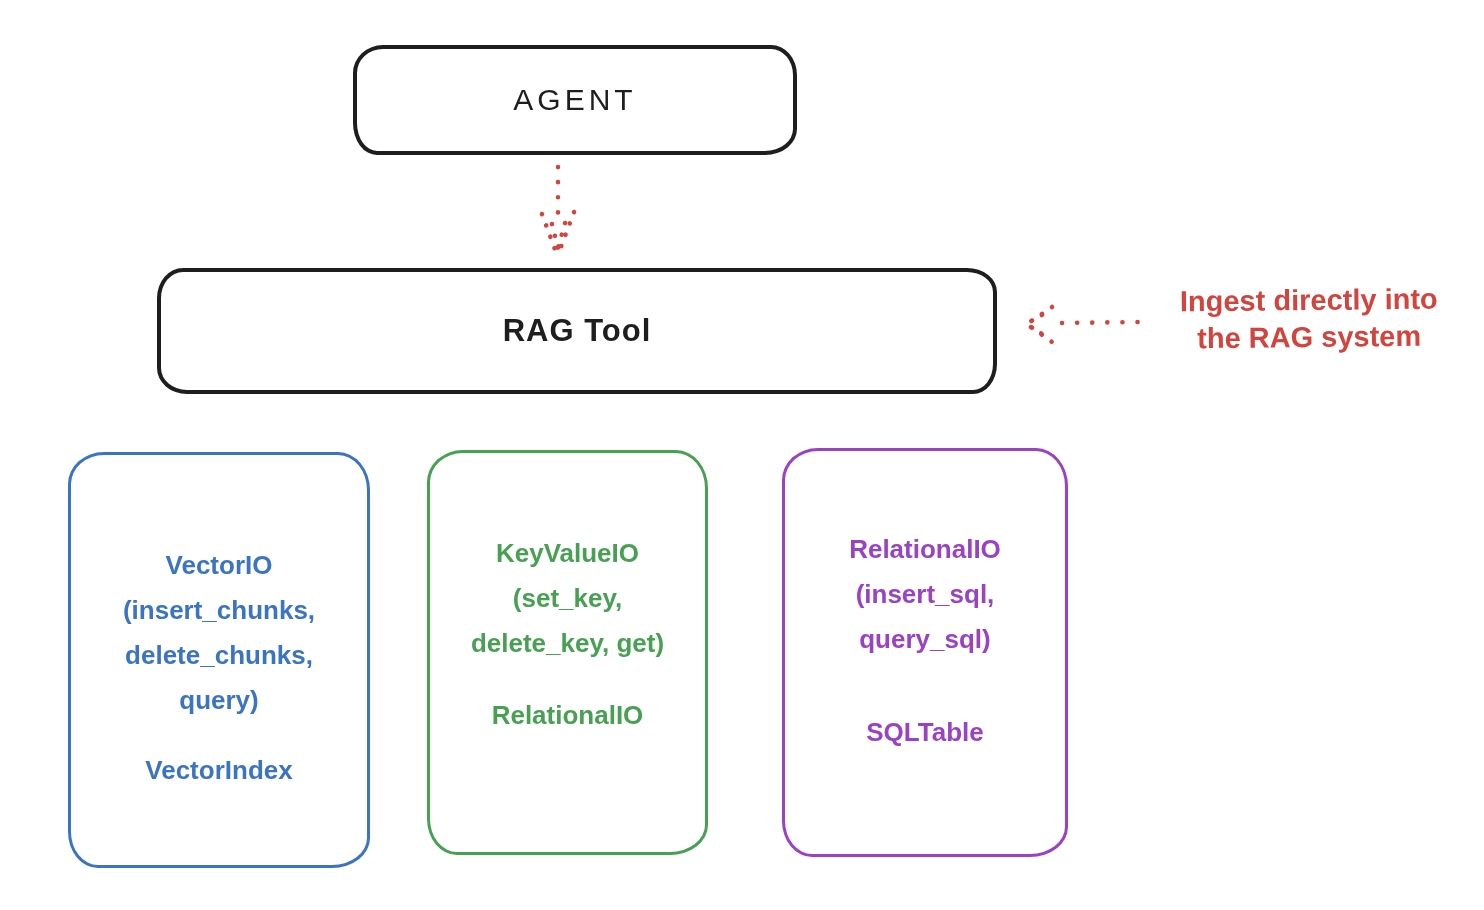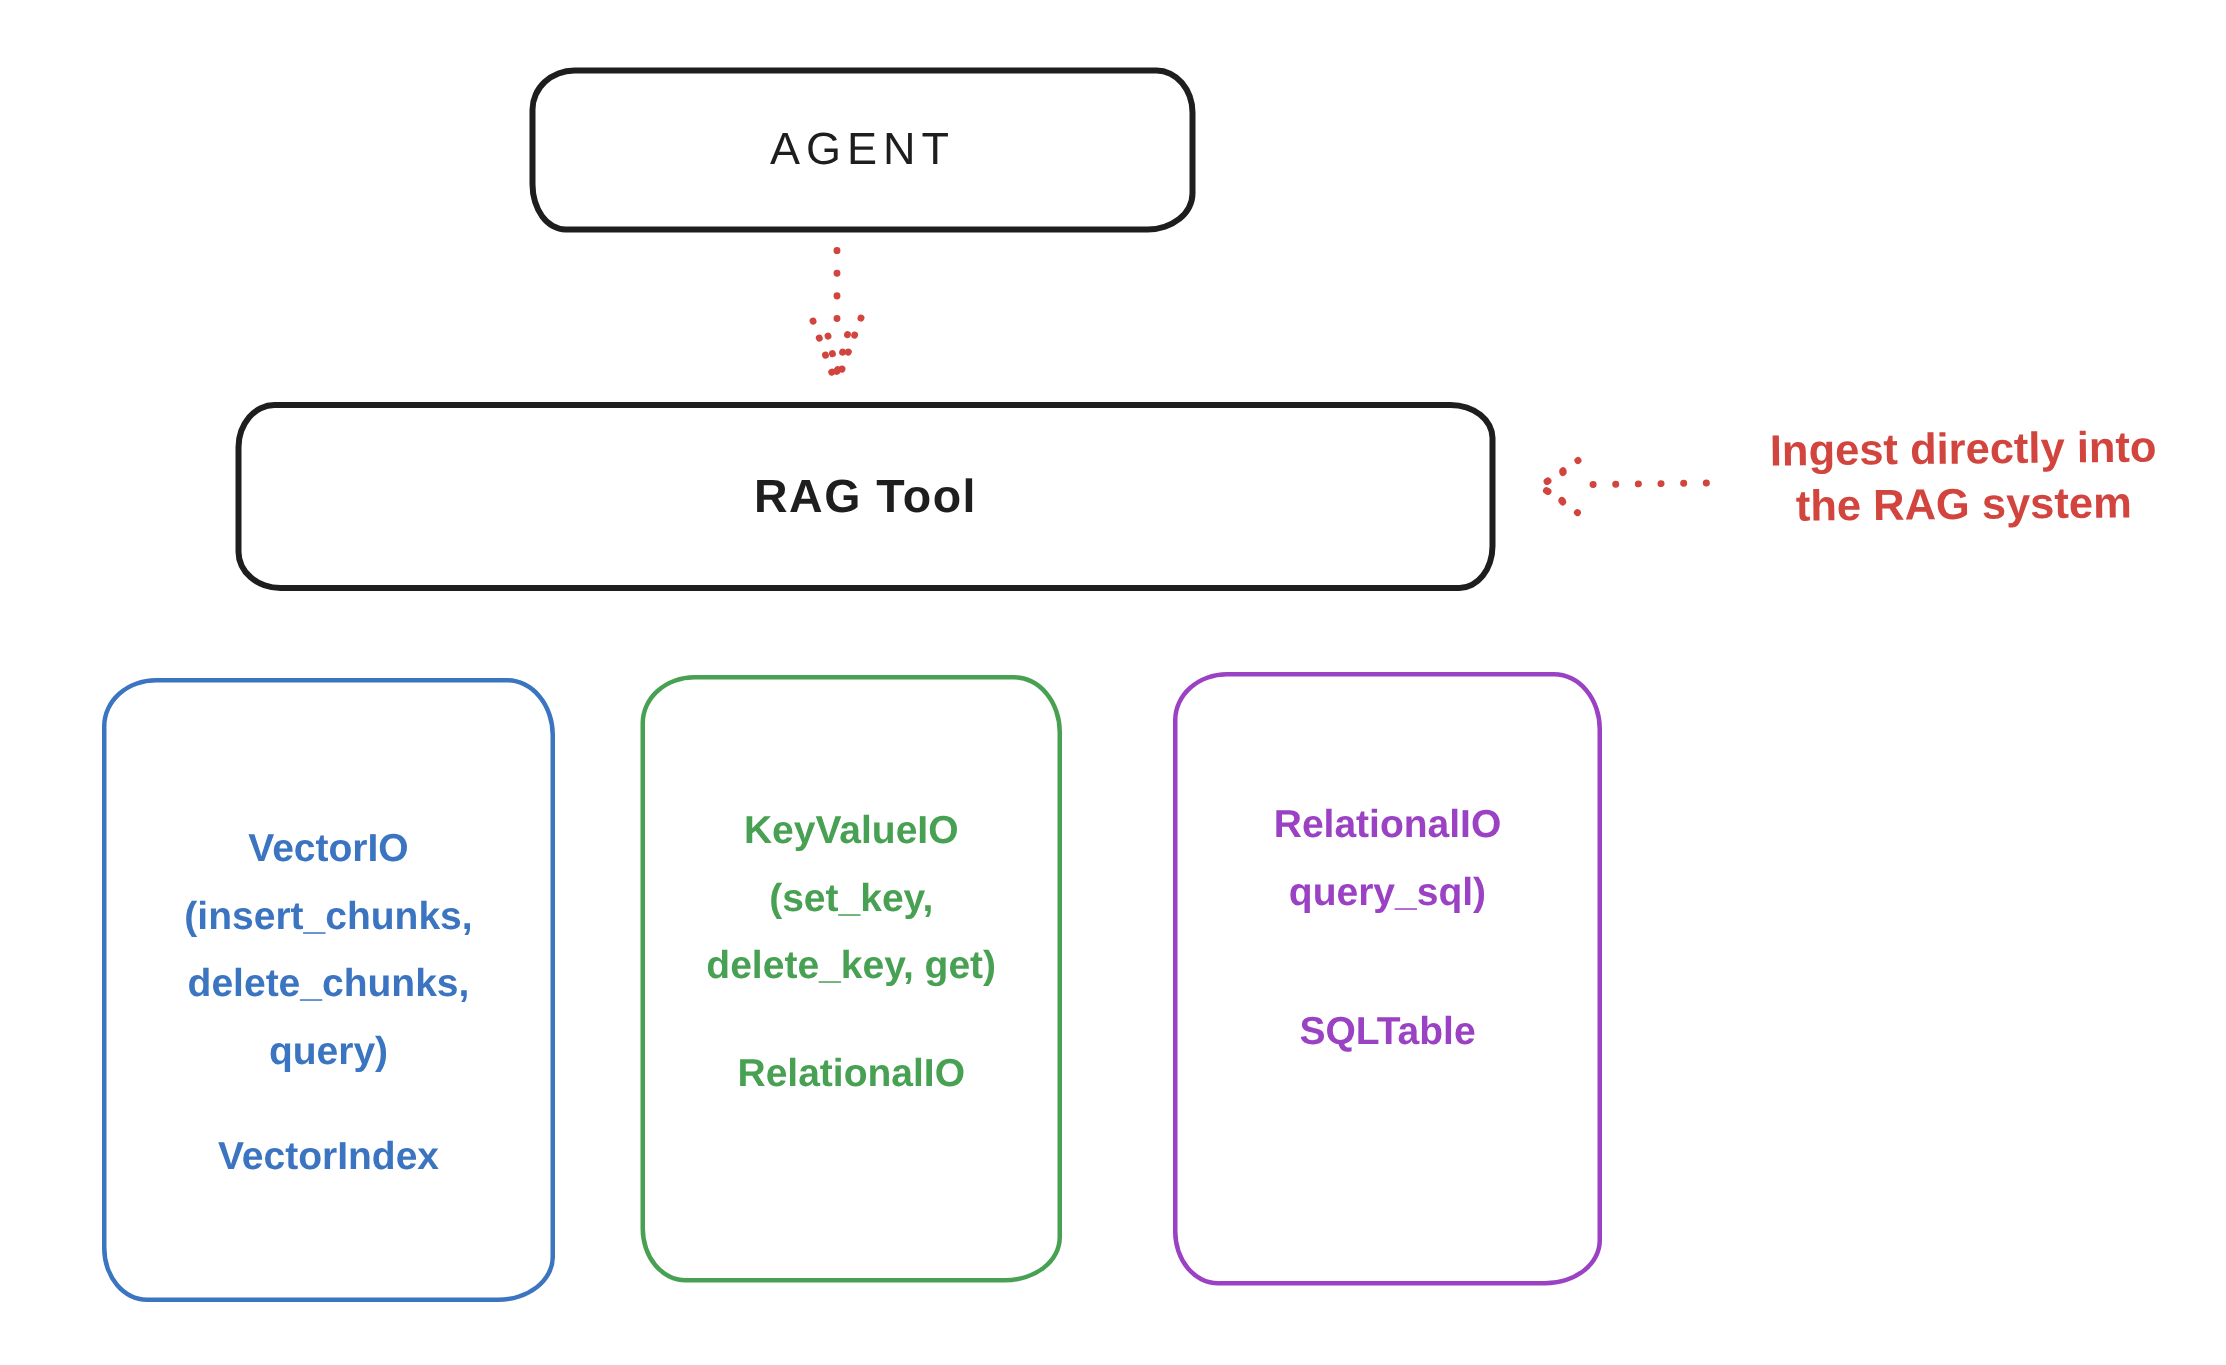--- a/index.html
+++ b/index.html
@@ -132,18 +132,19 @@
       <div>KeyValueIO</div>
       <div>(set_key,</div>
       <div>delete_key, get)</div>
     </div>
     <div class="index-label">RelationalIO</div>
   </div>
 
   <div class="box store-box store-relational">
     <div class="lines">
       <div>RelationalIO</div>
+      <div>(insert_sql,</div>
       <div>query_sql)</div>
     </div>
     <div class="index-label">SQLTable</div>
   </div>
 
 </div>
 
 </body></html>

